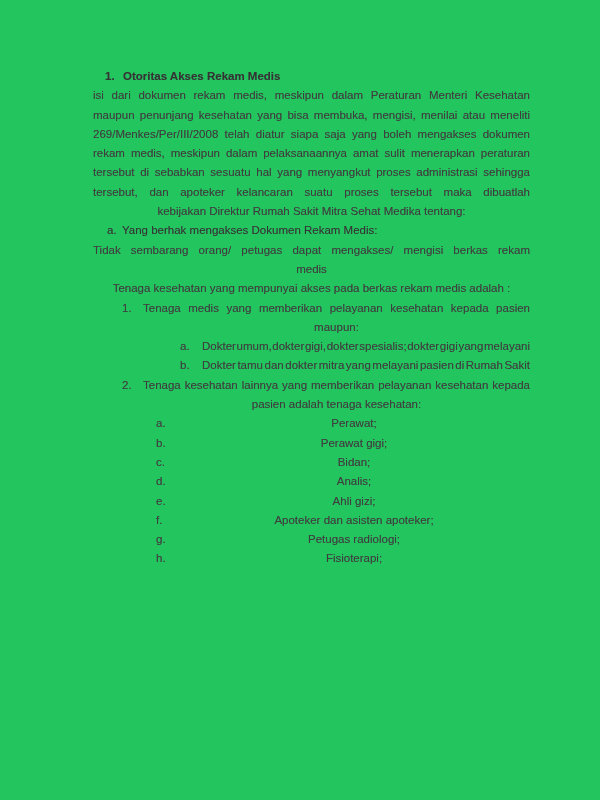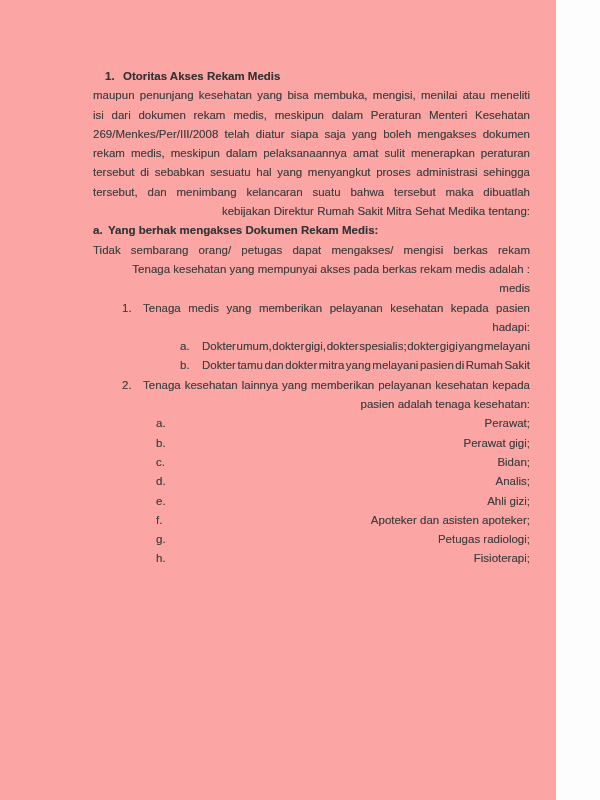--- a/index.html
+++ b/index.html
@@ -1,29 +1,29 @@
 <!DOCTYPE html>
 <html><head>
 <meta charset="utf-8">
 <style>
   html,body{margin:0;padding:0;width:600px;height:800px;overflow:hidden;background:#fdfdfd;}
-  .page{position:absolute;left:0;top:0;width:556px;height:800px;background:#fca5a5;}
+  .page{position:absolute;left:0;top:0;width:600px;height:800px;background:#22c55e;}
   .content{
     position:absolute;left:93px;top:67px;width:437px;
     font-family:"Liberation Sans",sans-serif;
     font-size:11.5px;line-height:19.3px;color:#3e3e3e;
     text-shadow:0 0 .5px rgba(80,80,80,.55);
   }
   .line{min-height:19.3px;}
   
   .j{text-align:justify;text-align-last:justify;word-spacing:-3px;}
-  .l{text-align:right;}
+  .l{text-align:center;}
   .head{font-weight:bold;color:#343434;}
   .h-mk{display:inline-block;width:18px;margin-left:12px;}
-  .sh{font-weight:bold;color:#343434;}
+  .sh{font-weight:normal;color:#343434;margin-left:14px;}
   .sh-mk{display:inline-block;width:15px;}
   .note{}
   .p-first{text-indent:29px;}
   .row{display:flex;}
   .ind-item{margin-left:29px;}
   .ind-sub1{margin-left:87px;}
   .ind-sub2{margin-left:63px;}
   .mk-item{flex:0 0 21px;}
   .mk-sub1{flex:0 0 22px;}
   .mk-sub2{flex:0 0 22px;}
@@ -31,42 +31,42 @@
 </style>
 </head>
 <body>
 
 <div class="page">
   <div class="content">
 
     <div class="line head"><span class="h-mk">1.</span><span>Otoritas Akses Rekam Medis</span></div>
 
     <div>
+      <div class="line j">isi dari dokumen rekam medis, meskipun dalam Peraturan Menteri Kesehatan</div>
       <div class="line j">maupun penunjang kesehatan yang bisa membuka, mengisi, menilai atau meneliti</div>
-      <div class="line j">isi dari dokumen rekam medis, meskipun dalam Peraturan Menteri Kesehatan</div>
       <div class="line j">269/Menkes/Per/III/2008 telah diatur siapa saja yang boleh mengakses dokumen</div>
       <div class="line j">rekam medis, meskipun dalam pelaksanaannya amat sulit menerapkan peraturan</div>
       <div class="line j">tersebut di sebabkan sesuatu hal yang menyangkut proses administrasi sehingga</div>
-      <div class="line j">tersebut, dan menimbang kelancaran suatu bahwa tersebut maka dibuatlah</div>
+      <div class="line j">tersebut, dan apoteker kelancaran suatu proses tersebut maka dibuatlah</div>
       <div class="line l">kebijakan Direktur Rumah Sakit Mitra Sehat Medika tentang:</div>
     </div>
 
     <div class="line sh"><span class="sh-mk">a.</span><span>Yang berhak mengakses Dokumen Rekam Medis:</span></div>
 
     <div class="note">
       <div class="line j">Tidak sembarang orang/ petugas dapat mengakses/ mengisi berkas rekam</div>
+      <div class="line l">medis</div>
       <div class="line l">Tenaga kesehatan yang mempunyai akses pada berkas rekam medis adalah :</div>
-      <div class="line l">medis</div>
     </div>
 
     <div class="row ind-item">
       <div class="mk-item">1.</div>
       <div class="body">
         <div class="line j">Tenaga medis yang memberikan pelayanan kesehatan kepada pasien</div>
-        <div class="line l">hadapi:</div>
+        <div class="line l">maupun:</div>
       </div>
     </div>
 
     <div class="row ind-sub1">
       <div class="mk-sub1">a.</div>
       <div class="body">
         <div class="line j">Dokter umum, dokter gigi, dokter spesialis; dokter gigi yang melayani</div>
       </div>
     </div>
 

